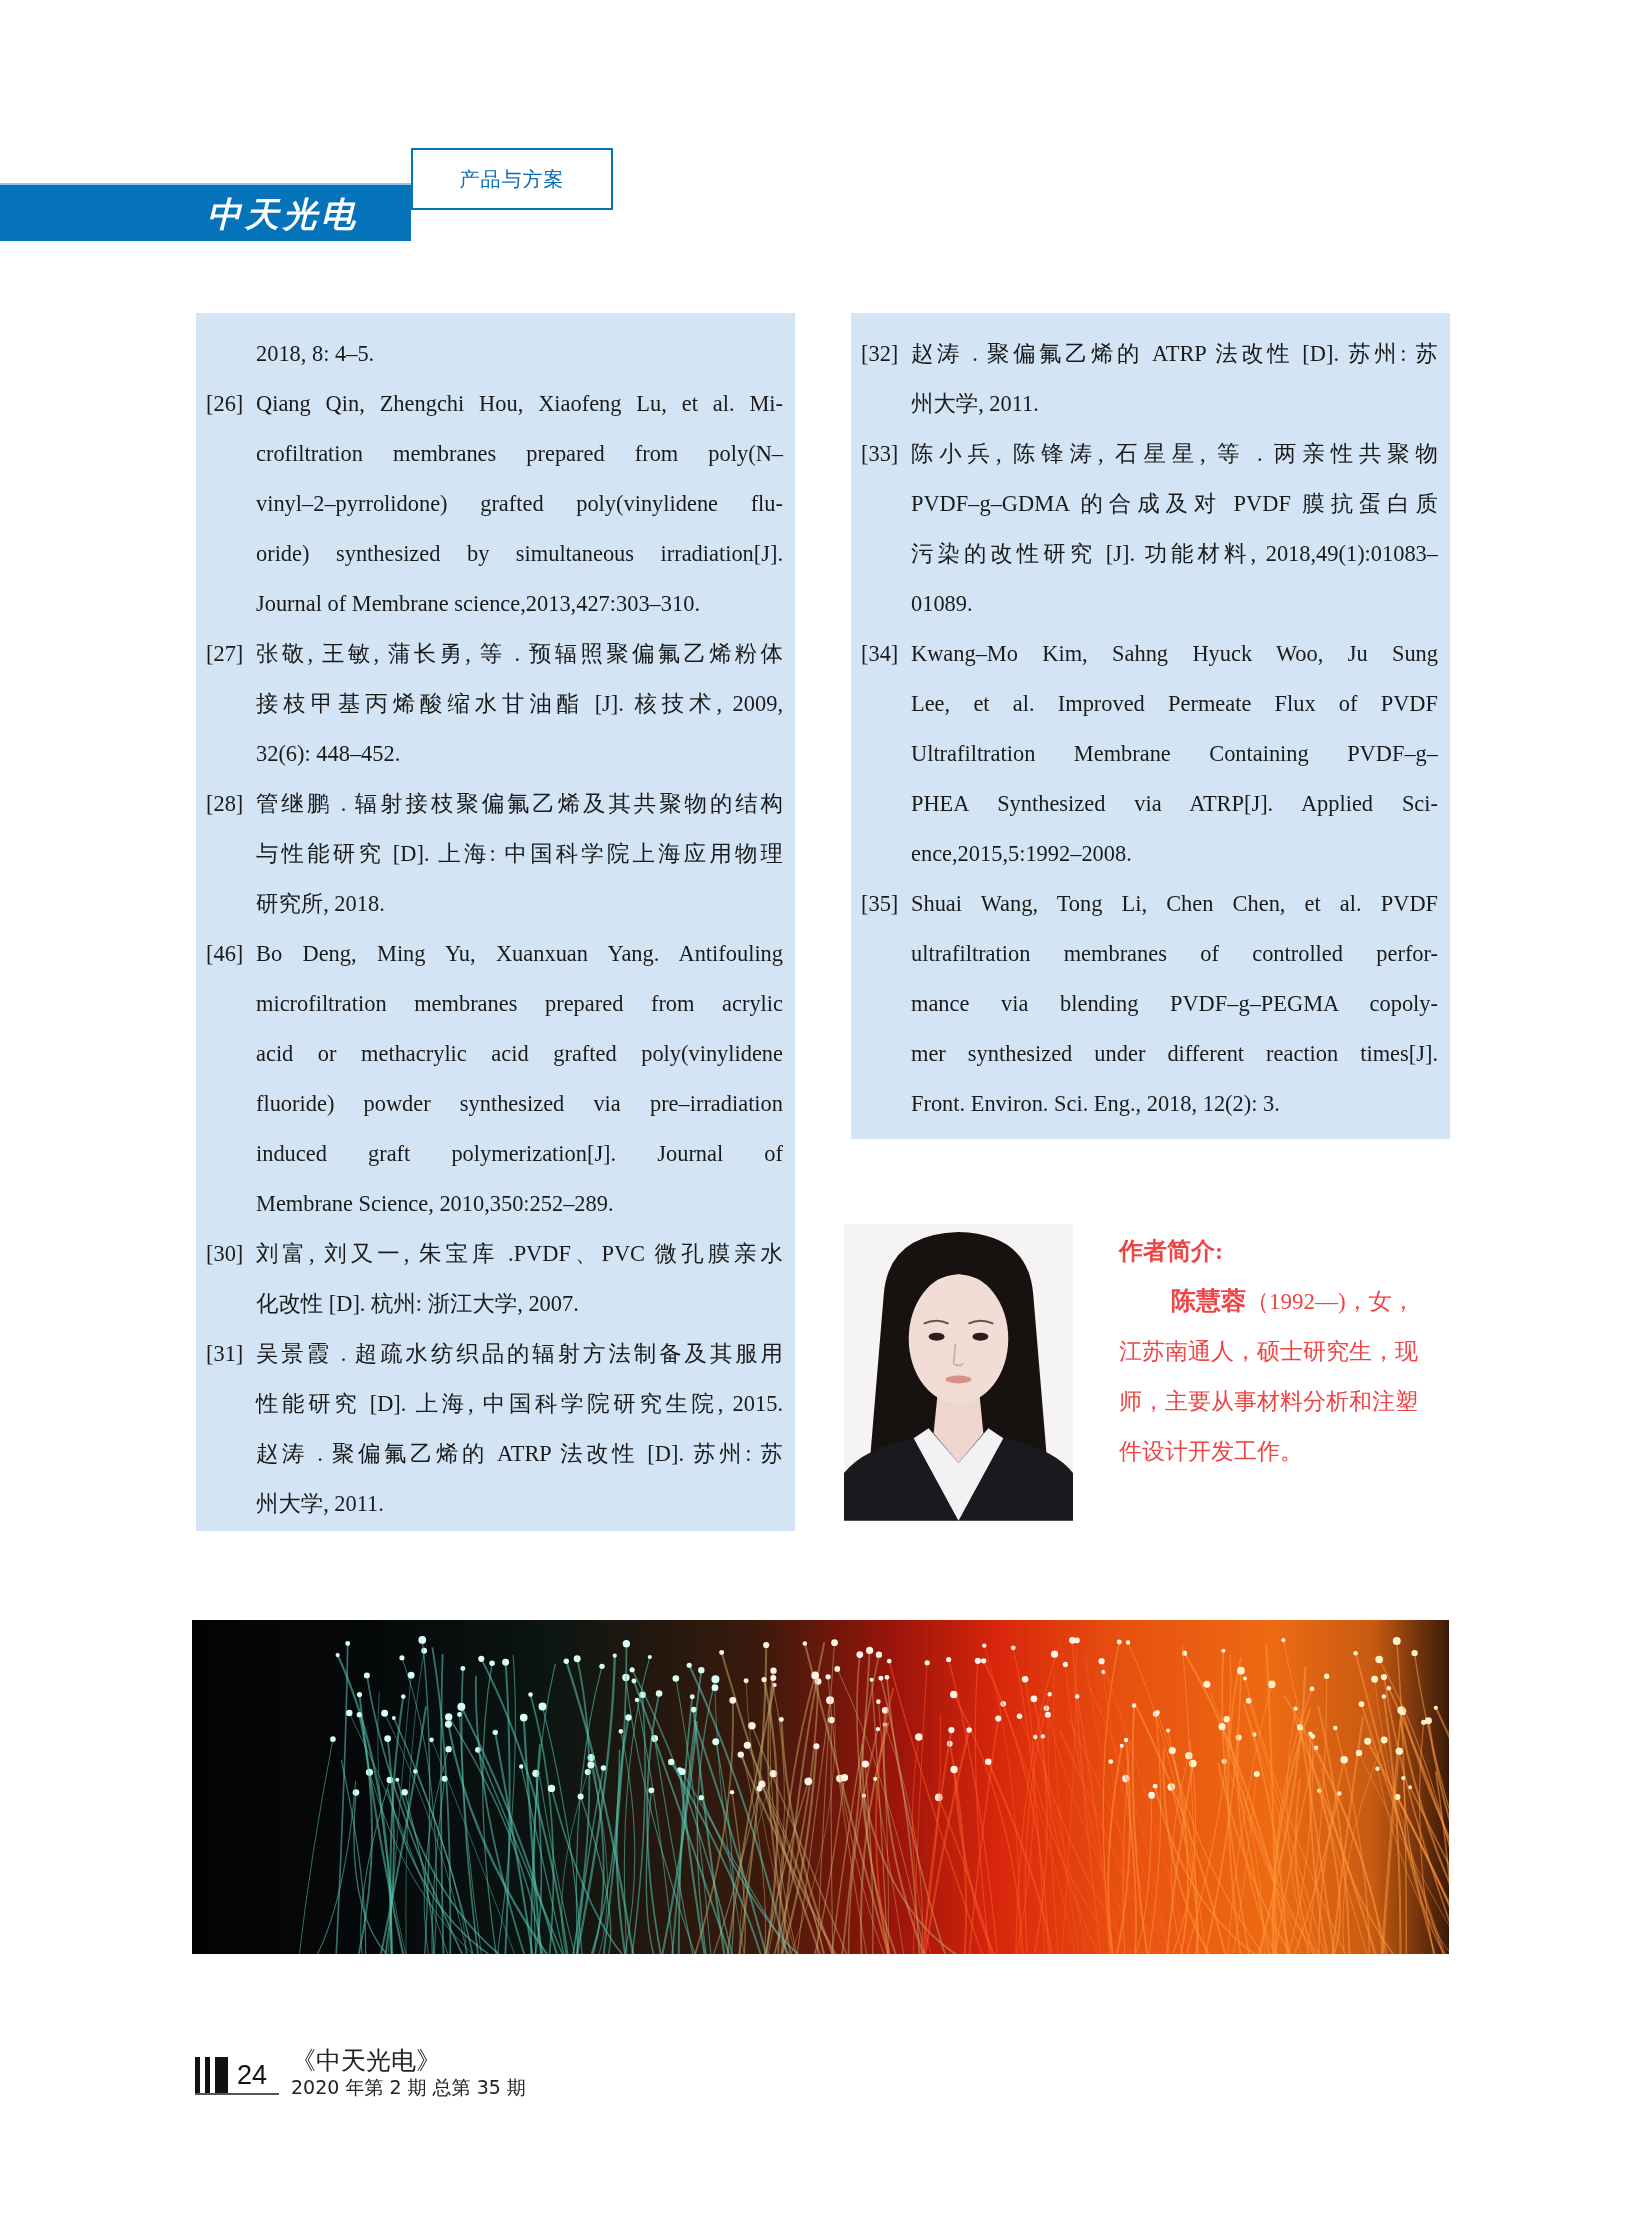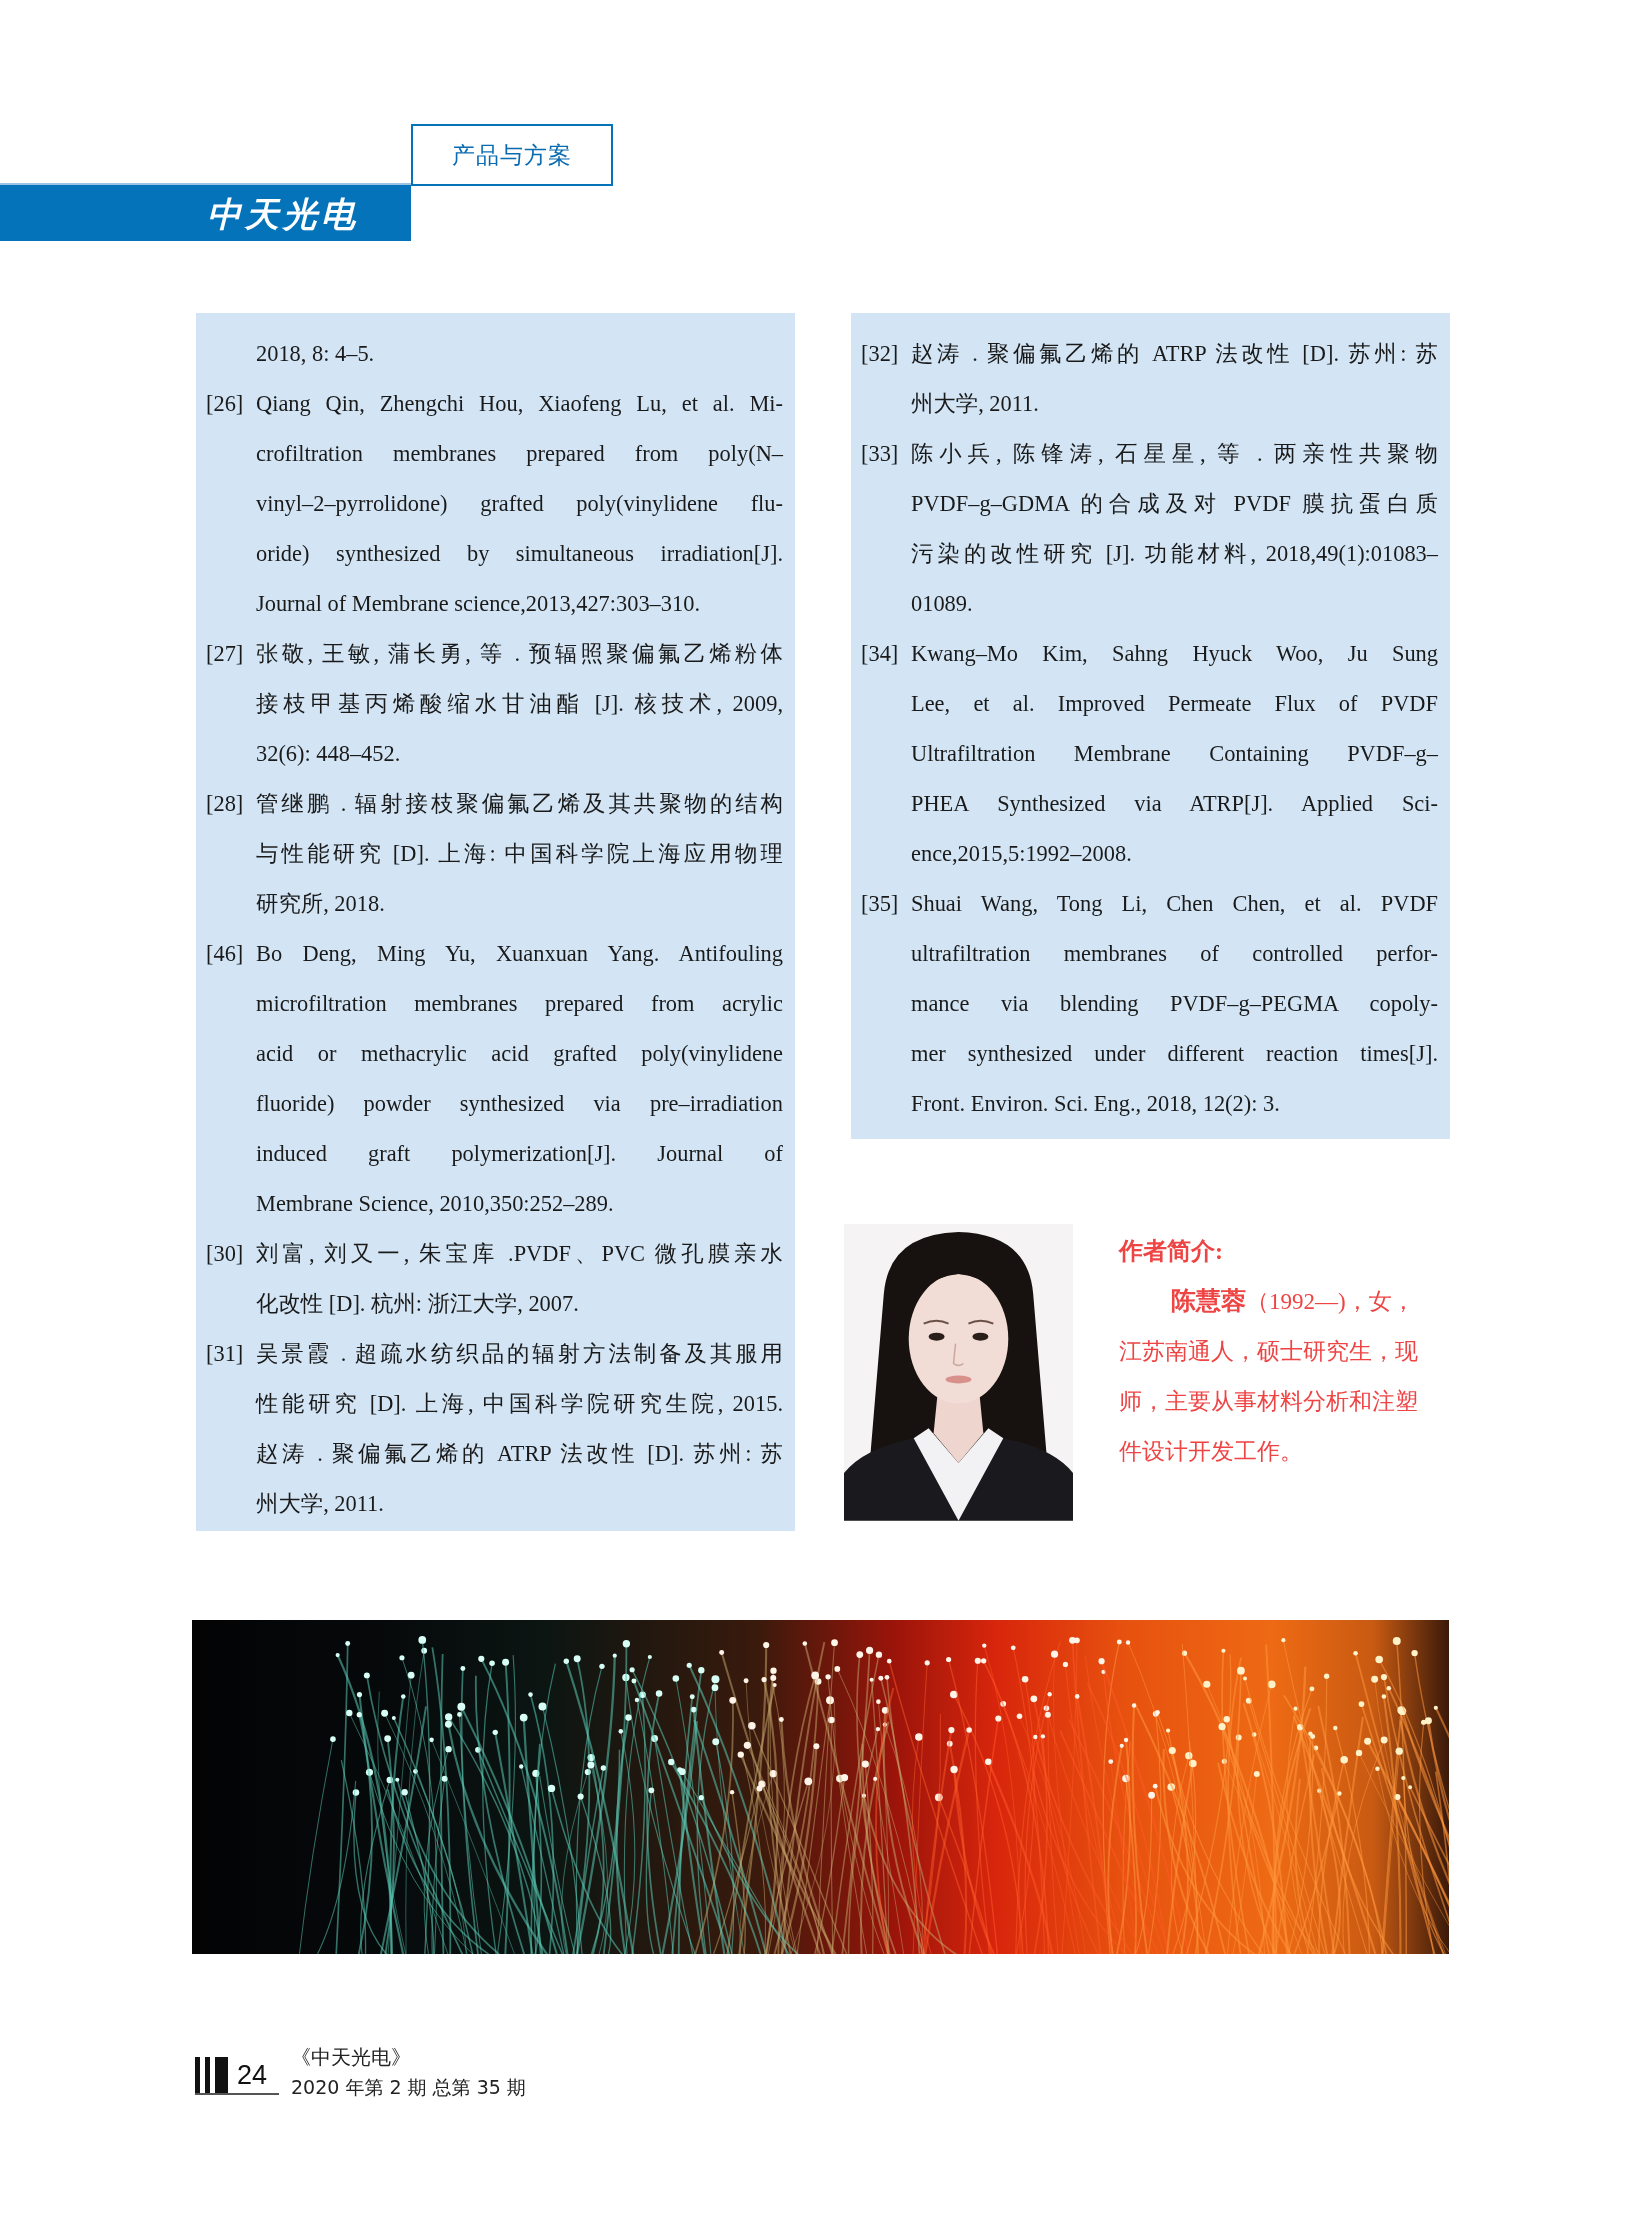--- a/index.html
+++ b/index.html
@@ -12,23 +12,23 @@
     background:#0473b9; border-top:2px solid #9cc3e4;
     box-sizing:border-box;
     margin-top:46px;
   }
   .brand {
     position:absolute; right:52px; top:6px; color:#ffffff;
     font-family:"DejaVu Serif", serif; font-weight:bold; font-style:italic;
     font-size:34px; letter-spacing:4px; line-height:46px;
   }
   .section-box {
-    position:absolute; left:411px; top:124px; width:202px; height:62px;
+    position:absolute; left:411px; top:148px; width:202px; height:62px;
     box-sizing:border-box; border:2px solid #0473b9; background:#fff;
-    color:#0a6bb0; font-family:"DejaVu Sans", sans-serif; font-size:23px;
+    color:#0a6bb0; font-family:"DejaVu Sans", sans-serif; font-size:20px;
     display:flex; align-items:center; justify-content:center; letter-spacing:1px;
   }
   .refbox {
     position:absolute; background:#d3e5f5; box-sizing:border-box;
   }
   .refbox.left { left:196px; top:313px; width:599px; height:1218px; padding:16px 12px 0 10px; }
   .refbox.right { left:851px; top:313px; width:599px; height:826px; padding:16px 12px 0 10px; }
   .ref {
     position:relative; padding-left:50px; font-size:22.4px; line-height:50px;
     text-align:justify; text-align-last:left;
@@ -48,21 +48,21 @@
   .bio .name { font-weight:bold; font-size:25px; padding-left:52px; }
   .banner {
     position:absolute; left:192px; top:1620px; width:1257px; height:334px; overflow:hidden;
     background:linear-gradient(90deg,#030304 0%, #06090a 15%, #0b1512 28%, #3a1a0c 45%, #9c140a 56%, #d8260c 64%, #e7510f 74%, #ee6a14 86%, #c85a12 94%, #3a1a0a 100%);
   }
   .banner svg { position:absolute; left:0; top:0; }
   .footer-bars { position:absolute; left:195px; top:2057px; height:38px; }
   .footer-bars span { position:absolute; top:0; height:38px; background:#111; }
   .footer-line { position:absolute; left:195px; top:2093px; width:84px; height:2px; background:#555; }
   .page-num { position:absolute; left:237px; top:2060px; font-family:"Liberation Sans", sans-serif; font-size:27px; color:#111; }
-  .mag-title { position:absolute; left:291px; top:2044px; font-family:"DejaVu Sans", sans-serif; font-size:20px; color:#222; }
+  .mag-title { position:absolute; left:291px; top:2044px; font-family:"DejaVu Sans", sans-serif; font-size:25px; color:#222; }
   .mag-issue { position:absolute; left:291px; top:2075px; font-family:"DejaVu Sans", sans-serif; font-size:19px; color:#222; }
 </style>
 </head>
 <body>
 
 <div class="header-bar">
   <div class="brand">中天光电</div>
 </div>
 <div class="section-box">产品与方案</div>
 

